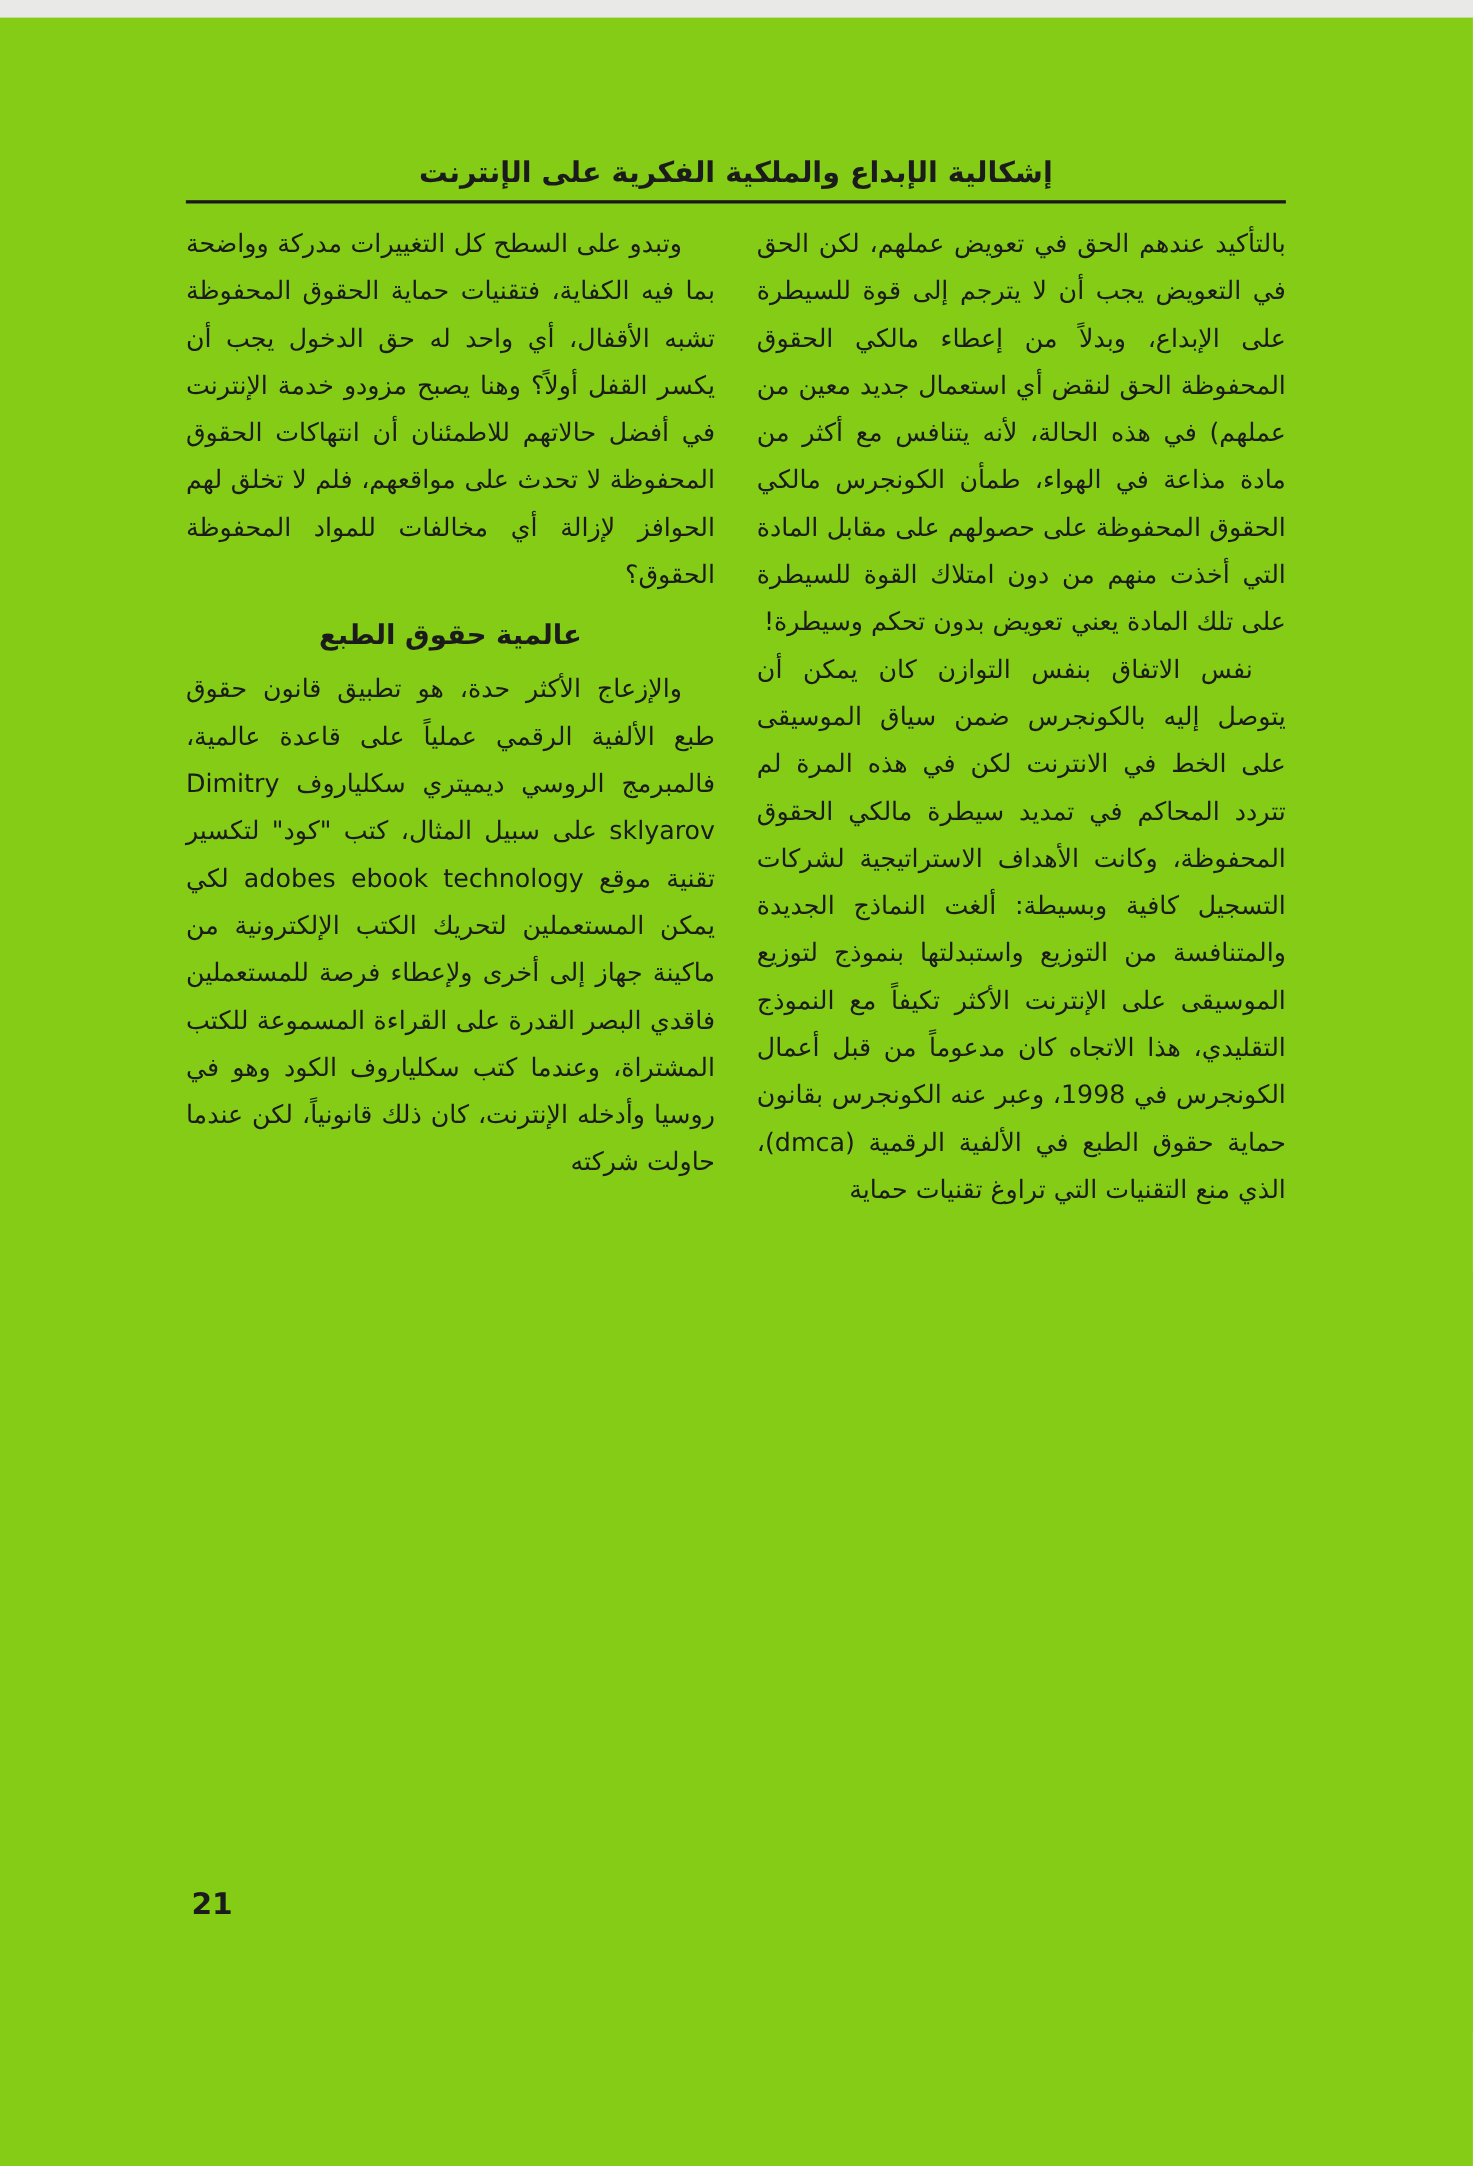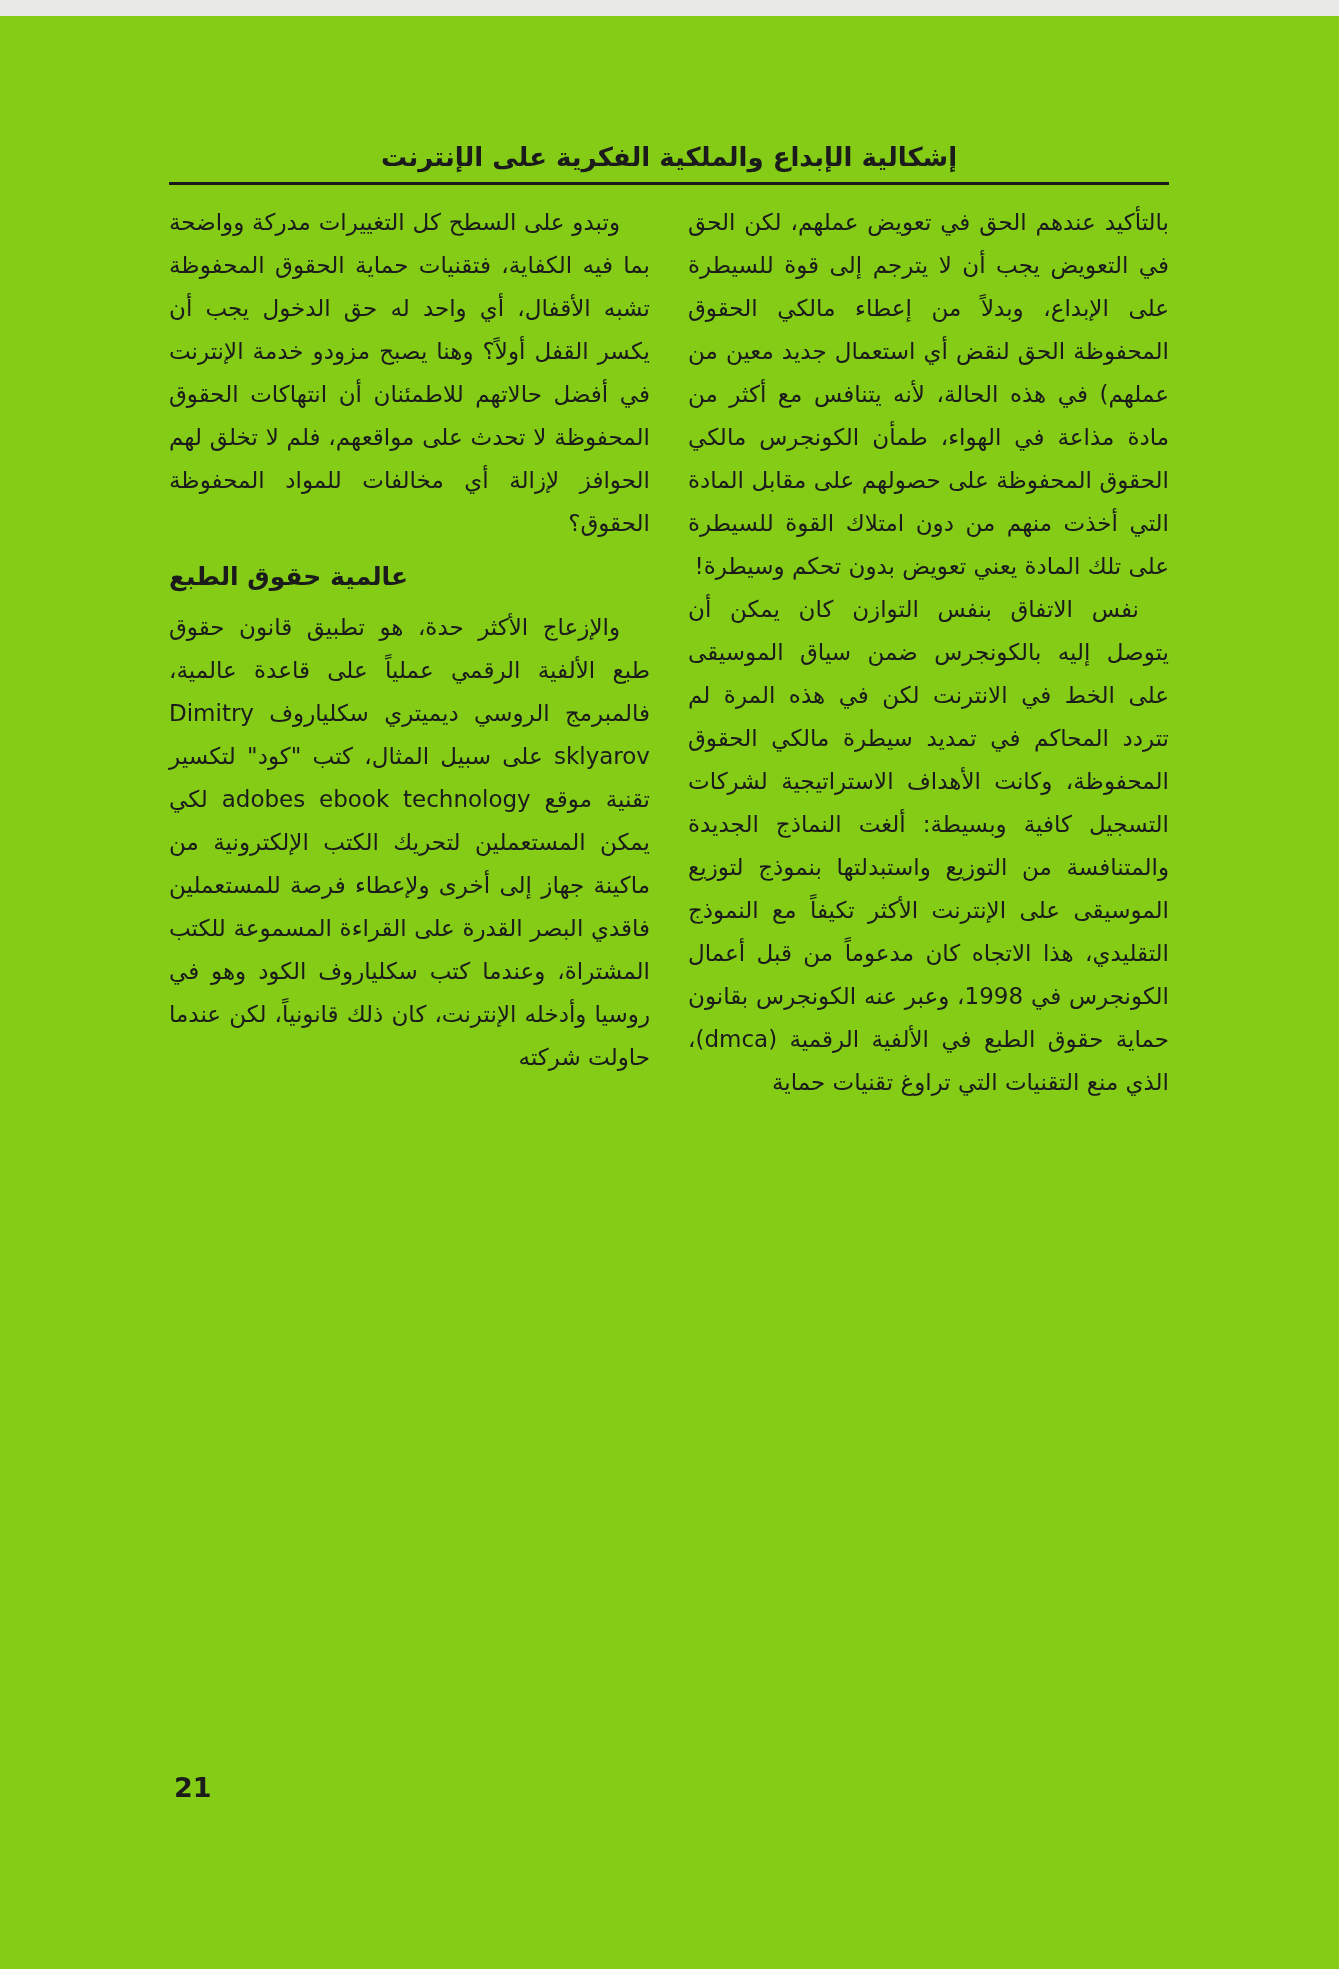--- a/index.html
+++ b/index.html
@@ -48,28 +48,28 @@
     text-justify: inter-word;
   }
   .col p {
     margin: 0;
   }
   .col p.indent {
     text-indent: 30px;
   }
   .section-heading {
     margin: 10px 0 8px 0;
-    text-align: left;
+    text-align: center;
     font-size: 25px;
     font-weight: bold;
   }
   .page-number {
     position: absolute;
     left: 174px;
-    top: 1756px;
+    top: 1700px;
     font-size: 27px;
     font-weight: bold;
     direction: ltr;
   }
 </style>
 </head>
 <body>
 
 <div class="page">
 

